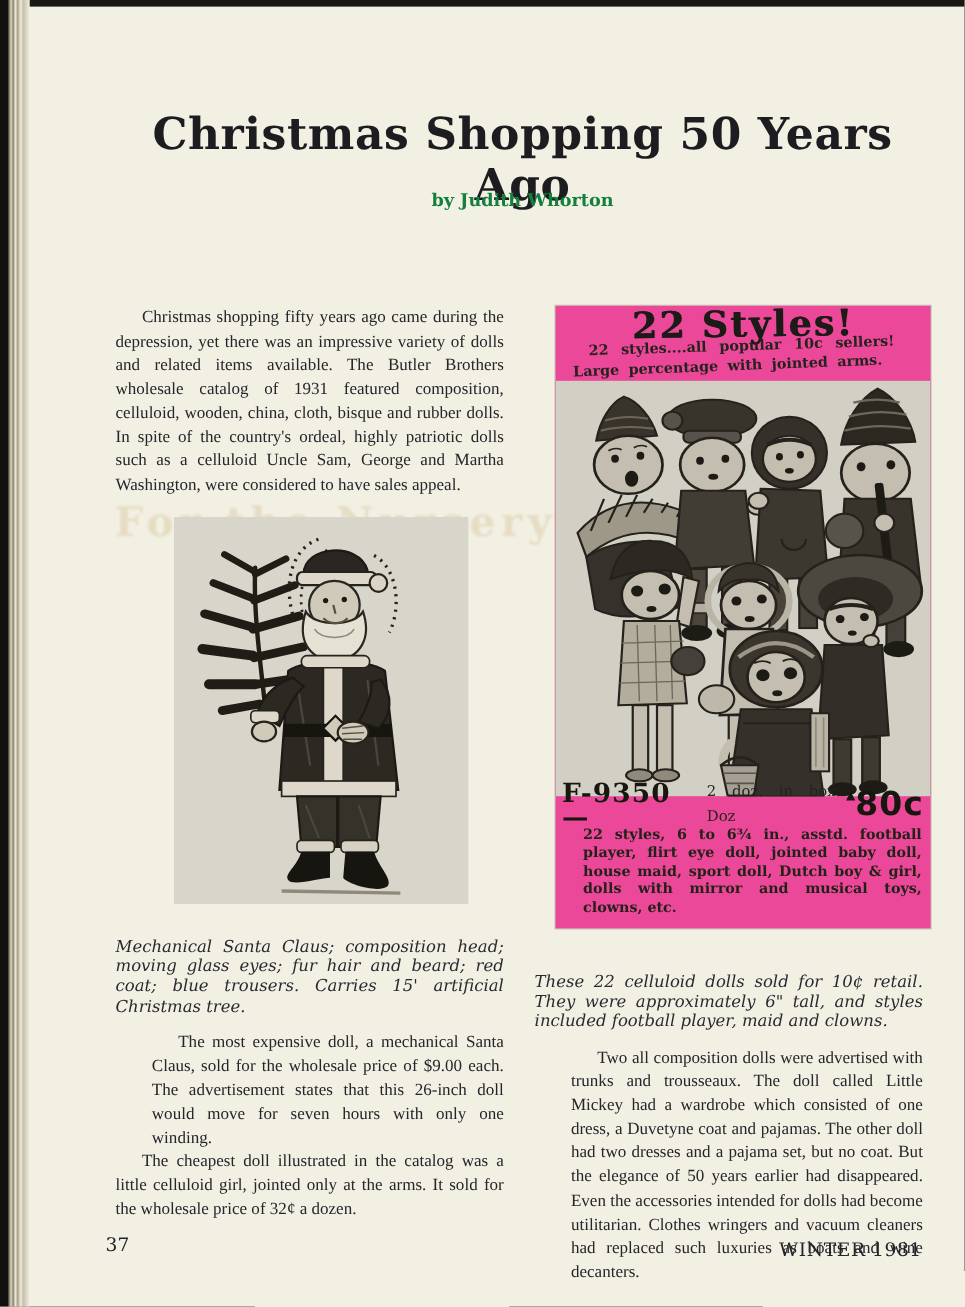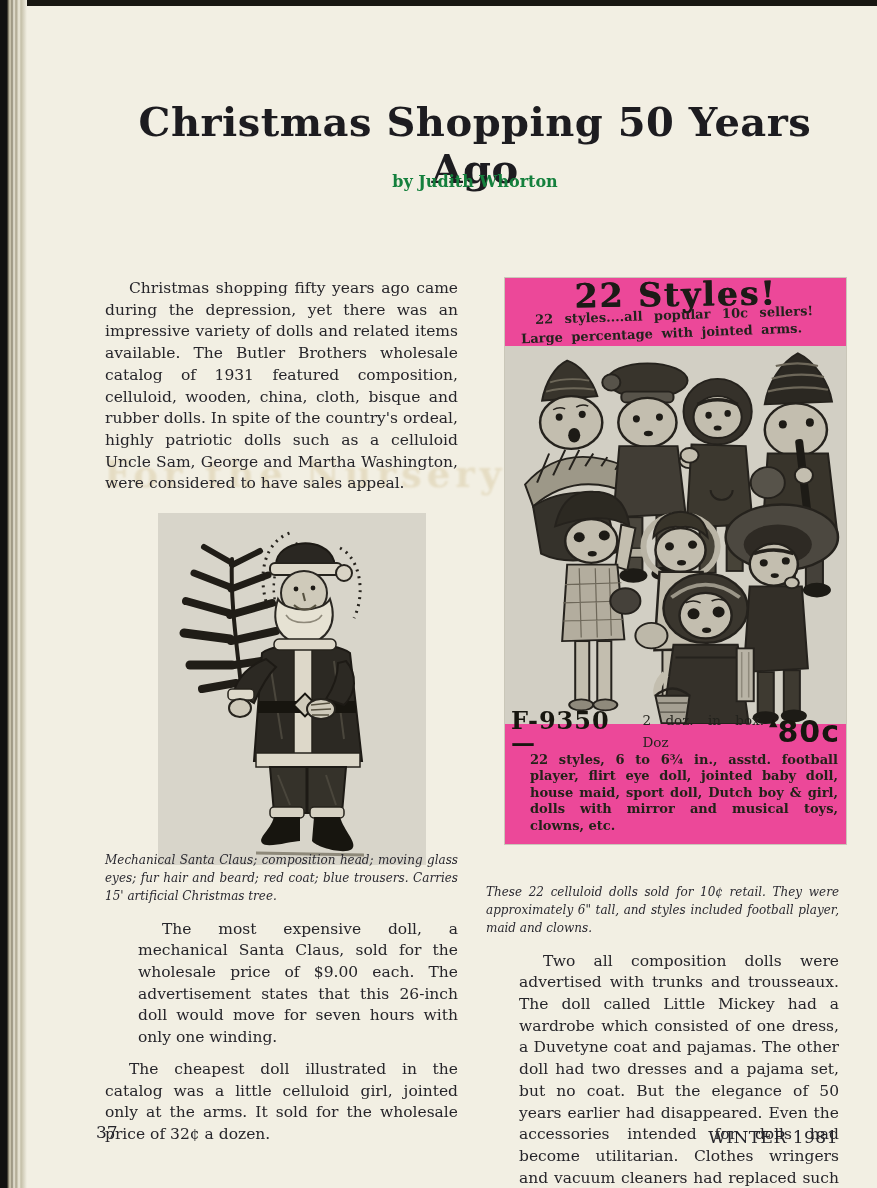--- a/index.html
+++ b/index.html
@@ -26,24 +26,24 @@
   .ghost{
     position:absolute;left:104px;top:452px;width:368px;
     font-size:37px;font-weight:bold;letter-spacing:5px;white-space:nowrap;
     color:#b5964a;opacity:.20;filter:blur(1px);pointer-events:none;
   }
   .col{position:absolute;width:353px;font-size:15.5px;line-height:21.7px;text-align:justify;}
   .col-left-upper{left:105px;top:278px;}
   .col-left-lower{left:105px;top:851px;}
   .col-right-upper{left:486px;top:278px;}
   .col-right-lower{left:486px;top:883px;}
-  p.body{margin:0;text-indent:24px;}
-  p.body + p.body{margin-top:10px;}
+  p.body{margin:0;text-indent:24px;font-family:Liberation Serif, serif;}
+  p.body + p.body{margin-top:0;}
   .caption{
-    margin:0;font-style:italic;font-size:12px;line-height:18.2px;
+    margin:0;font-style:italic;font-size:15px;line-height:18.2px;
     text-align:justify;color:#2a2930;
   }
   .caption + p.body, .after-caption{margin-top:13px;margin-left:33px;}
   figure.santa-fig{margin:18px 0 0 53px;width:268px;height:352px;}
   
   .ad{
     position:relative;margin-left:19px;width:341px;height:566px;
     background:#ec4899;box-shadow:0 0 0 1px rgba(110,105,90,.30);
     overflow:hidden;
   }

